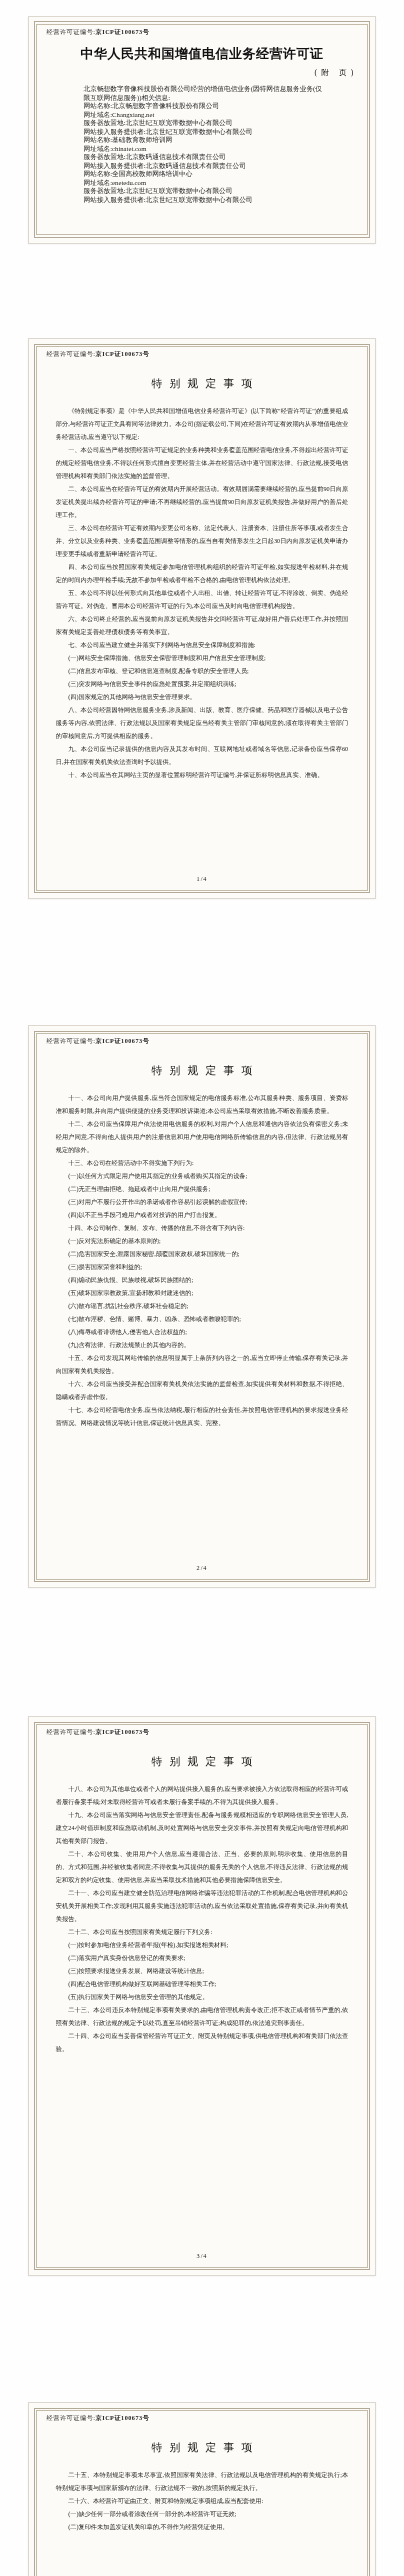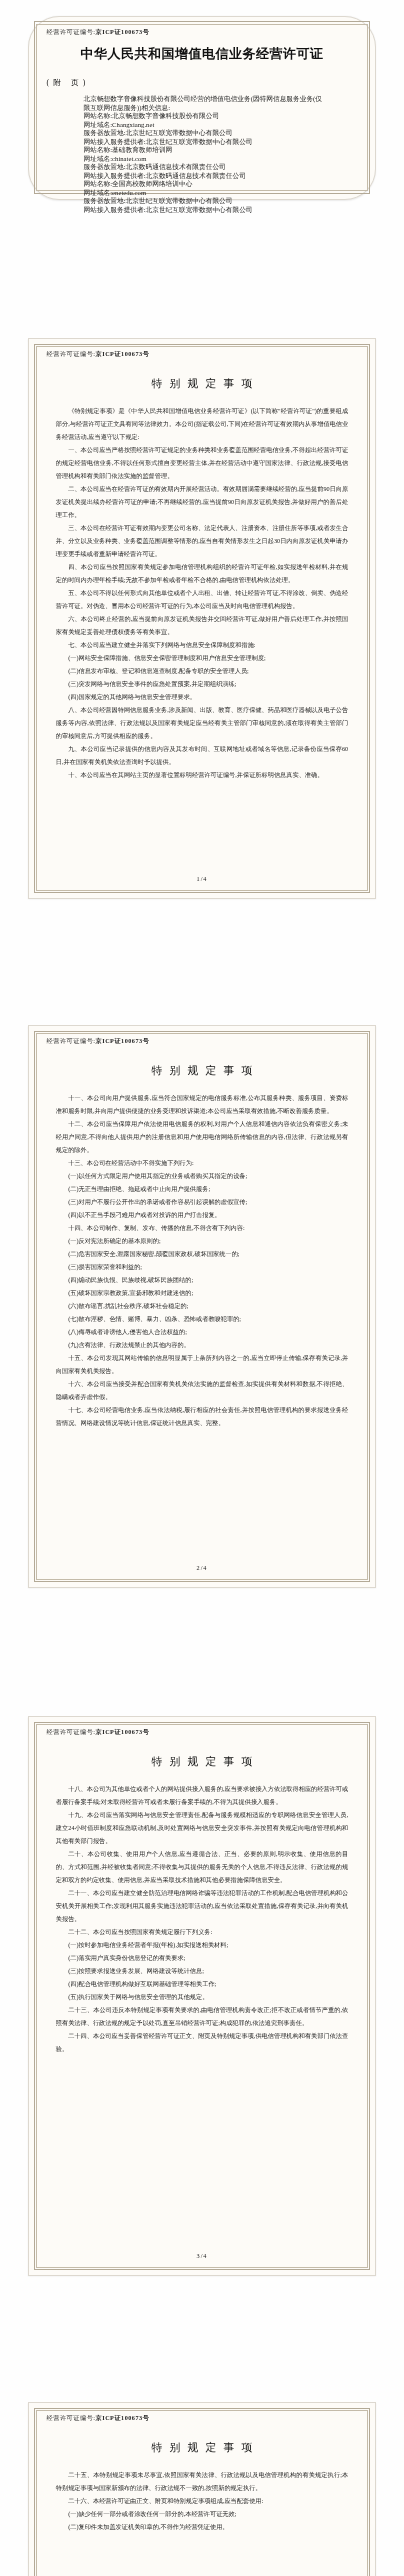--- a/index.html
+++ b/index.html
@@ -42,22 +42,22 @@
   
   .apx-title{
     margin:8.2px 5.2px 0 5.2px;
     text-align:center;
     font-size:13px;
     font-weight:bold;
     letter-spacing:0.5px;
     color:#111;
   }
   .apx-subtitle{
-    margin-top:15px;
-    text-align:left;
+    margin-top:5px;
+    text-align:right;
     font-size:7.7px;
     letter-spacing:4.1px;
     color:#111;
   }
   .apx-body{
     margin:7.2px 29px 0 37px;
     font-size:6.7px;
     line-height:8.5px;
   }
   .apx-body .para{margin:0;padding:0;}
@@ -88,21 +88,21 @@
     font-size:6.2px;
     color:#222;
     letter-spacing:1px;
   }
 </style>
 </head>
 <body>
 
 <div id="canvas">
 
-  <section class="page" style="top:15.5px;height:184px;border-radius:31px;">
+  <section class="page" style="top:15.5px;height:228px;">
     <div class="frame-outer"></div>
     <div class="frame-inner"></div>
     <div class="content">
       <div class="page-header"><span>经营许可证编号:</span><span class="num">京ICP证100673号</span></div>
       <h1 class="apx-title">中华人民共和国增值电信业务经营许可证</h1>
       <div class="apx-subtitle">(附  页)</div>
       <div class="apx-body">
           <p class="para">北京畅想数字音像科技股份有限公司经营的增值电信业务(因特网信息服务业务(仅限互联网信息服务))相关信息:</p>
           <p class="para">网站名称:北京畅想数字音像科技股份有限公司</p>
           <p class="para">网址域名:Changxiang.net</p>

